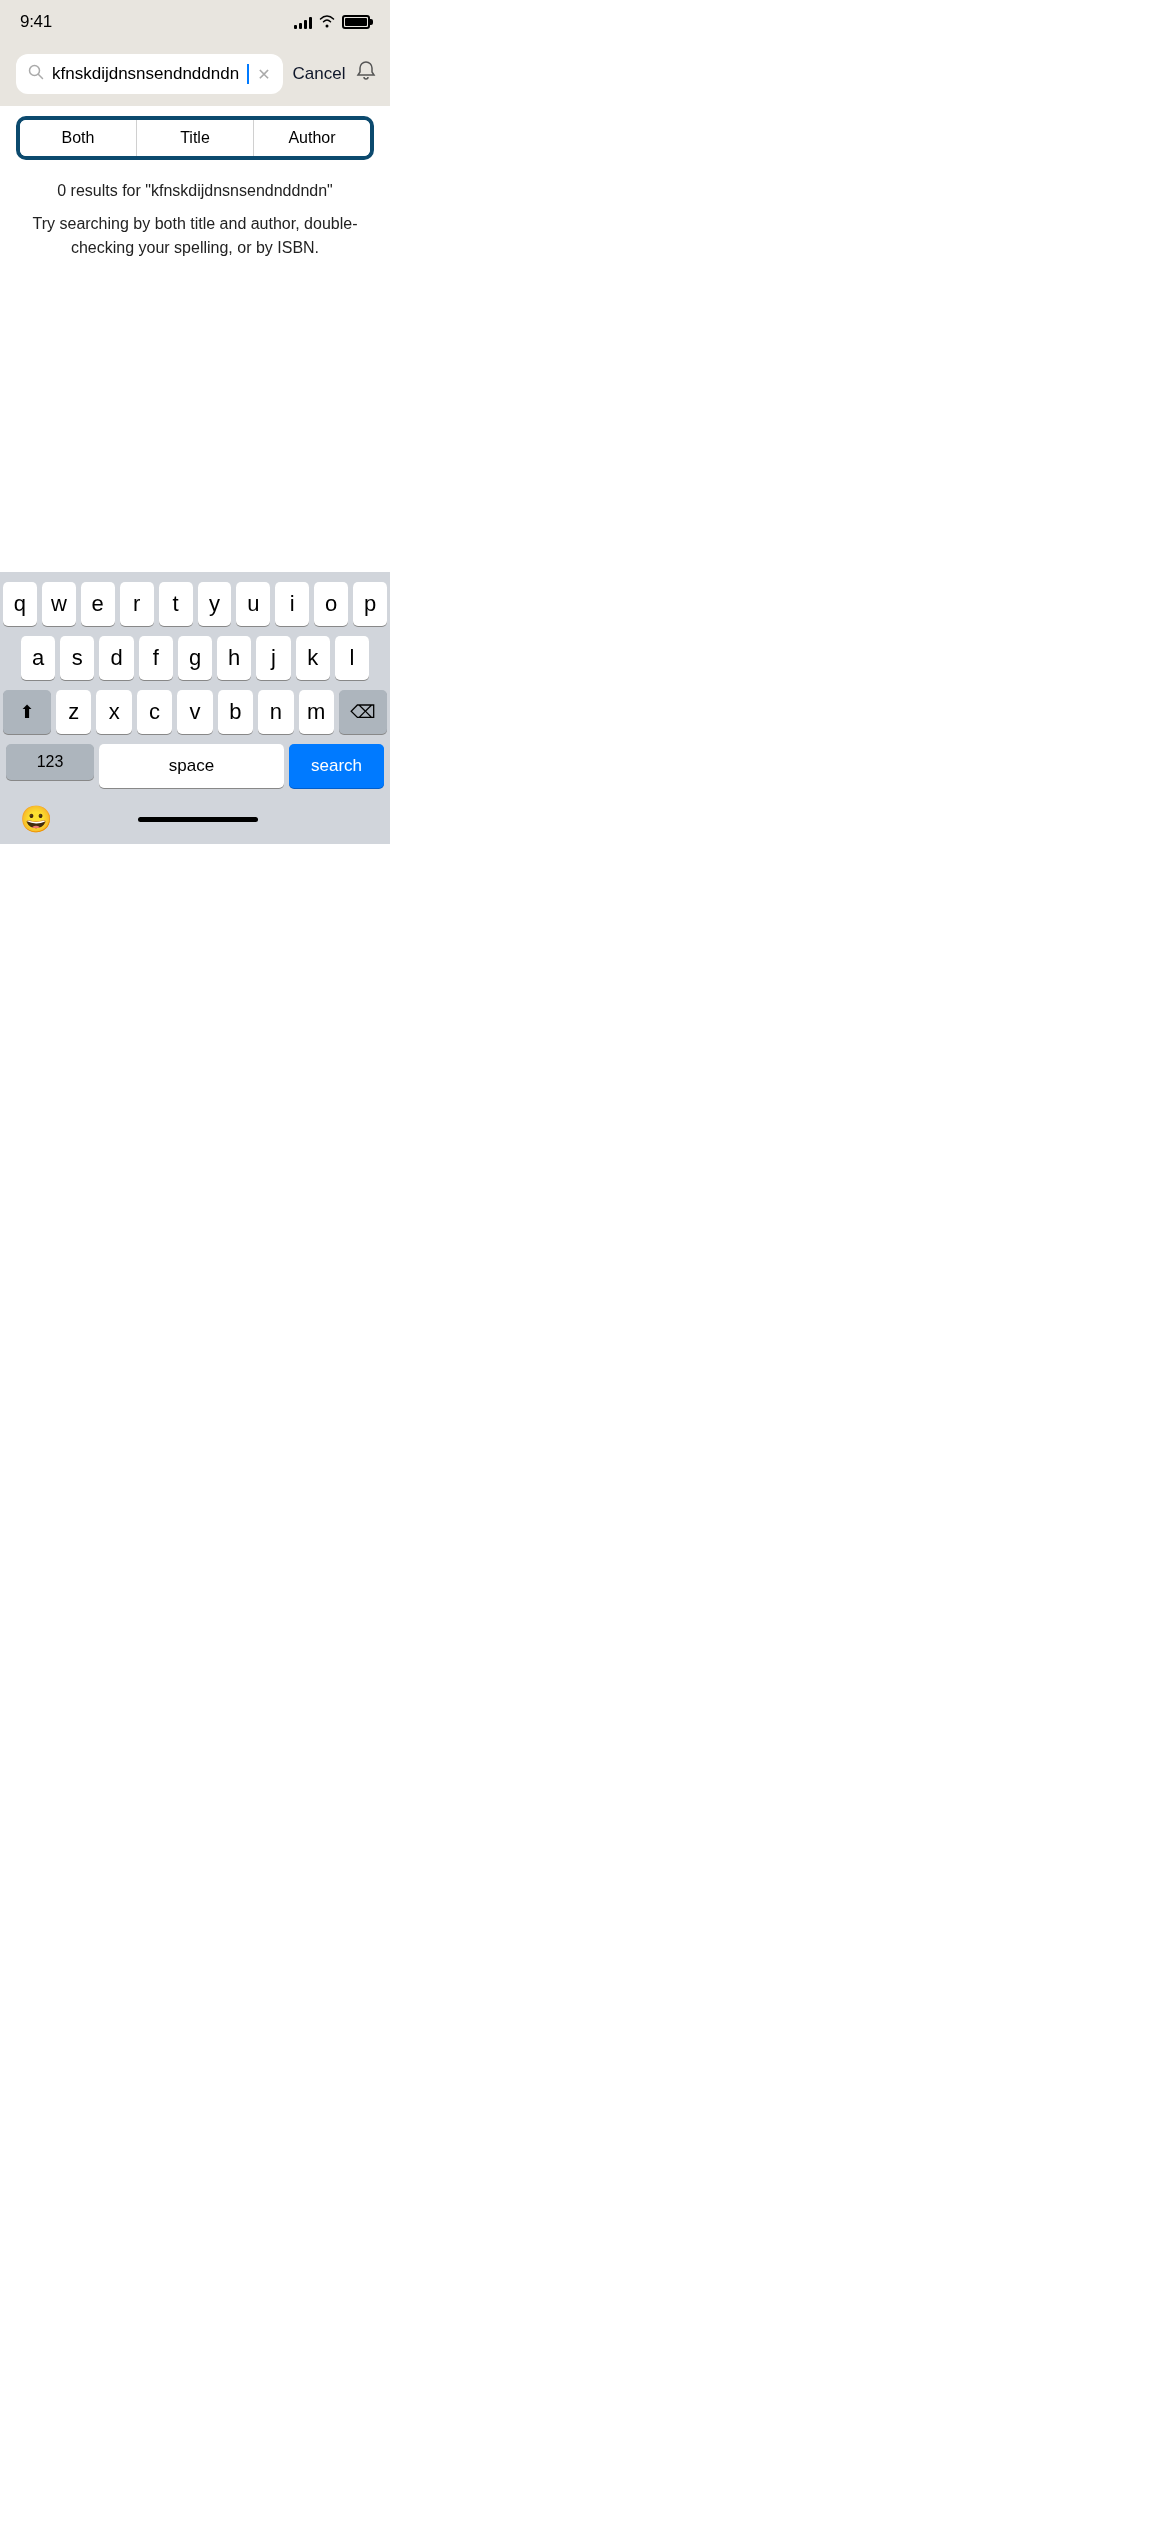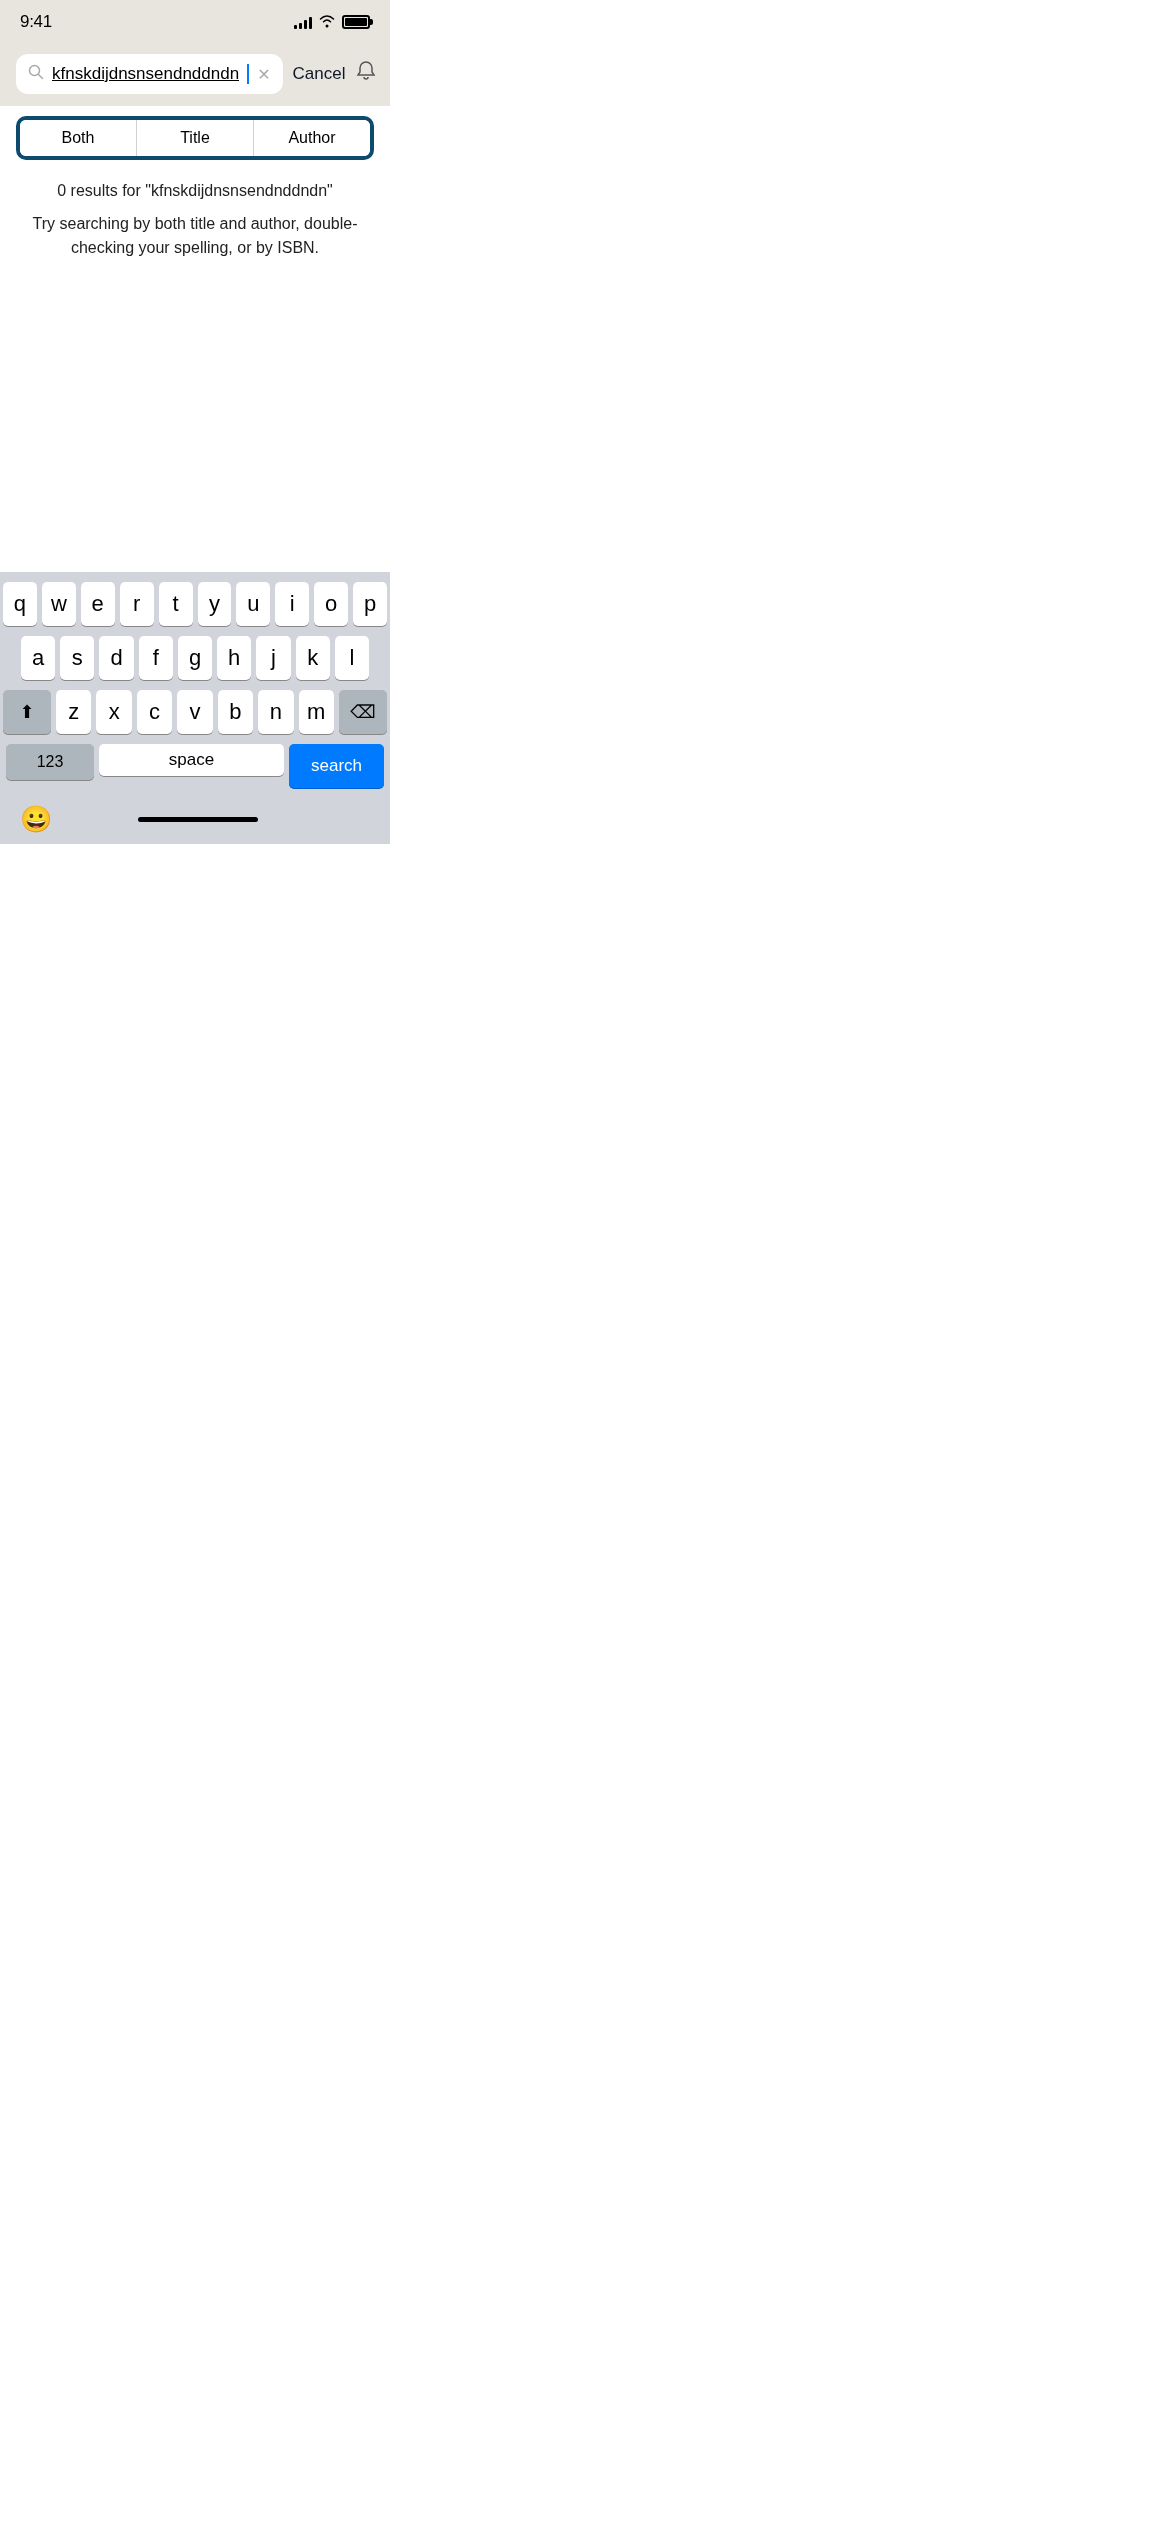--- a/index.html
+++ b/index.html
@@ -105,21 +105,20 @@
     .search-glass {
       font-size: 16px;
       color: #aaa;
     }
     .search-input-text {
       flex: 1;
       font-size: 17px;
       color: #000;
       white-space: nowrap;
       overflow: hidden;
-      text-decoration: underline;
     }
     .search-cursor {
       display: inline-block;
       width: 2px;
       height: 20px;
       background: #007AFF;
       vertical-align: middle;
       animation: blink 1s infinite;
     }
     @keyframes blink {
@@ -252,21 +251,21 @@
       justify-content: center;
       font-size: 16px;
       color: #000;
       cursor: pointer;
       box-shadow: 0 1px 0 #888;
       user-select: none;
     }
     .key-space {
       background: #fff;
       border-radius: 5px;
-      height: 32px;
+      height: 44px;
       flex: 1;
       display: flex;
       align-items: center;
       justify-content: center;
       font-size: 17px;
       color: #000;
       cursor: pointer;
       box-shadow: 0 1px 0 #888;
       user-select: none;
     }

